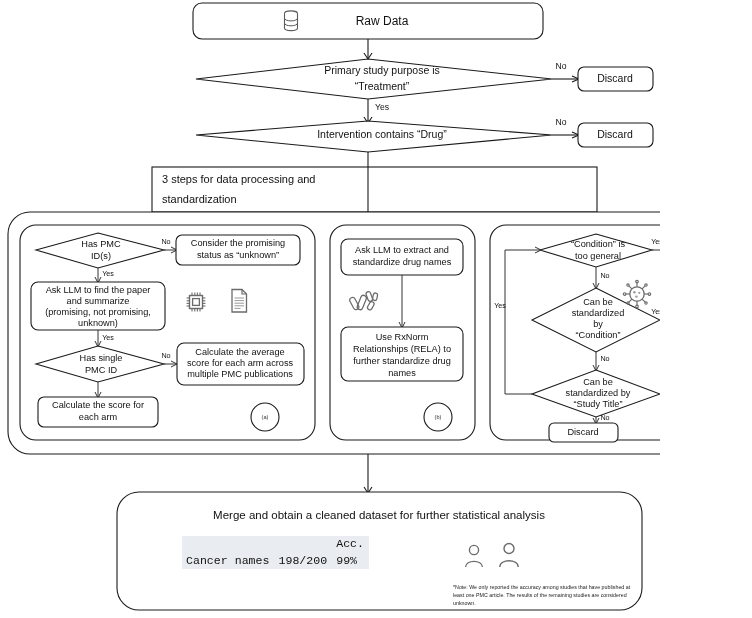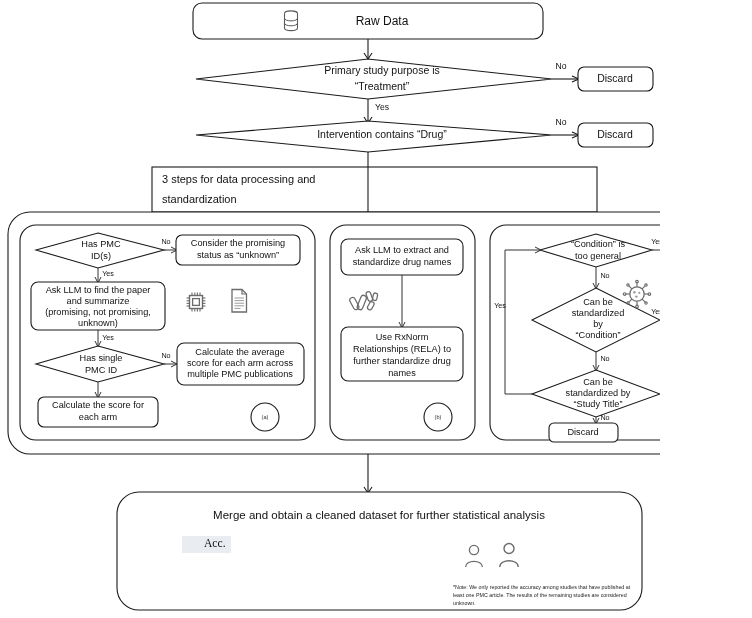--- a/index.html
+++ b/index.html
@@ -99,21 +99,21 @@
     text-anchor: middle;
     dominant-baseline: middle;
   }
   
   .results-table {
     position: absolute;
     left: 182px;
     top: 536px;
     border-collapse: collapse;
     background: #e9edf1;
-    font-family: Liberation Serif, serif;
+    font-family: Liberation Mono, monospace;
     font-size: 11.6px;
     color: #111111;
   }
   .results-table td, .results-table th {
     padding: 1px 5px 1px 4px;
     border: none;
     background: #e9edf1;
     font-weight: normal;
     text-align: left;
     line-height: 1.26;
@@ -457,18 +457,23 @@
 
   <table class="results-table">
     <thead>
       <tr>
         <th></th>
         <th class="num"></th>
         <th class="num acc-head">Acc.</th>
       </tr>
     </thead>
     <tbody>
+      <tr>
+        <td>Cancer names</td>
+        <td class="num">198/200</td>
+        <td class="num">99%</td>
+      </tr>
     </tbody>
   </table>
 
   <div class="footnote">*Note: We only reported the accuracy among studies that have published at least one PMC article. The results of the remaining studies are considered unknown.</div>
 
 </div>
 
 </body></html>

